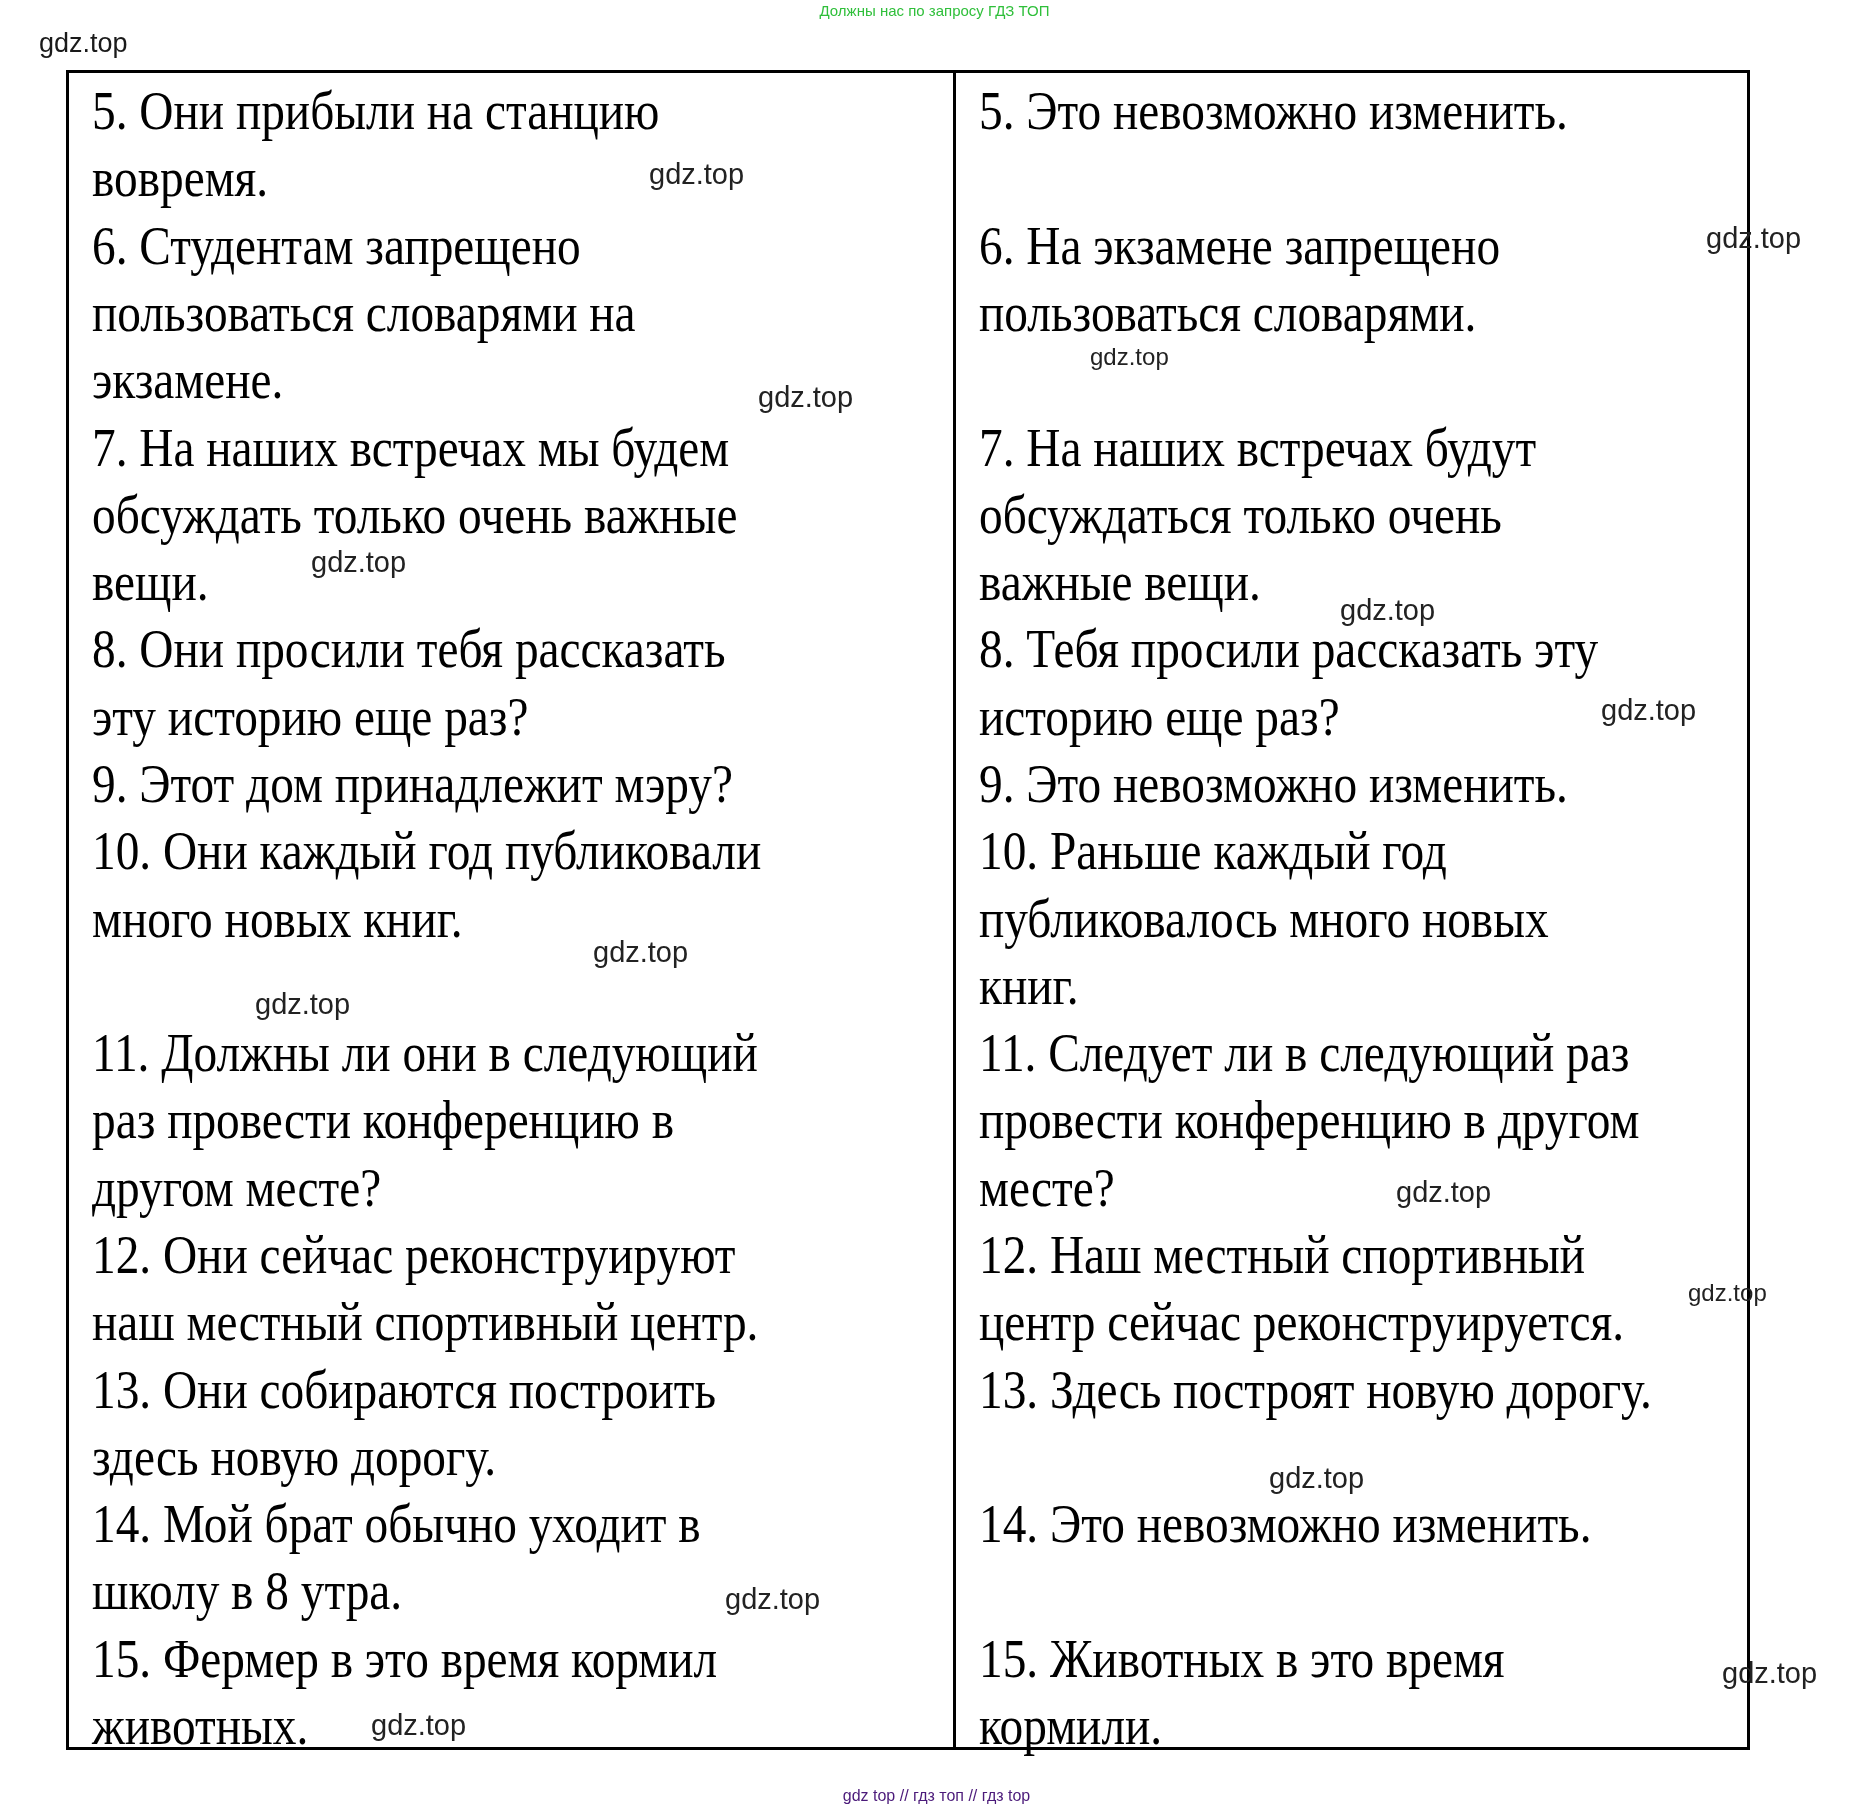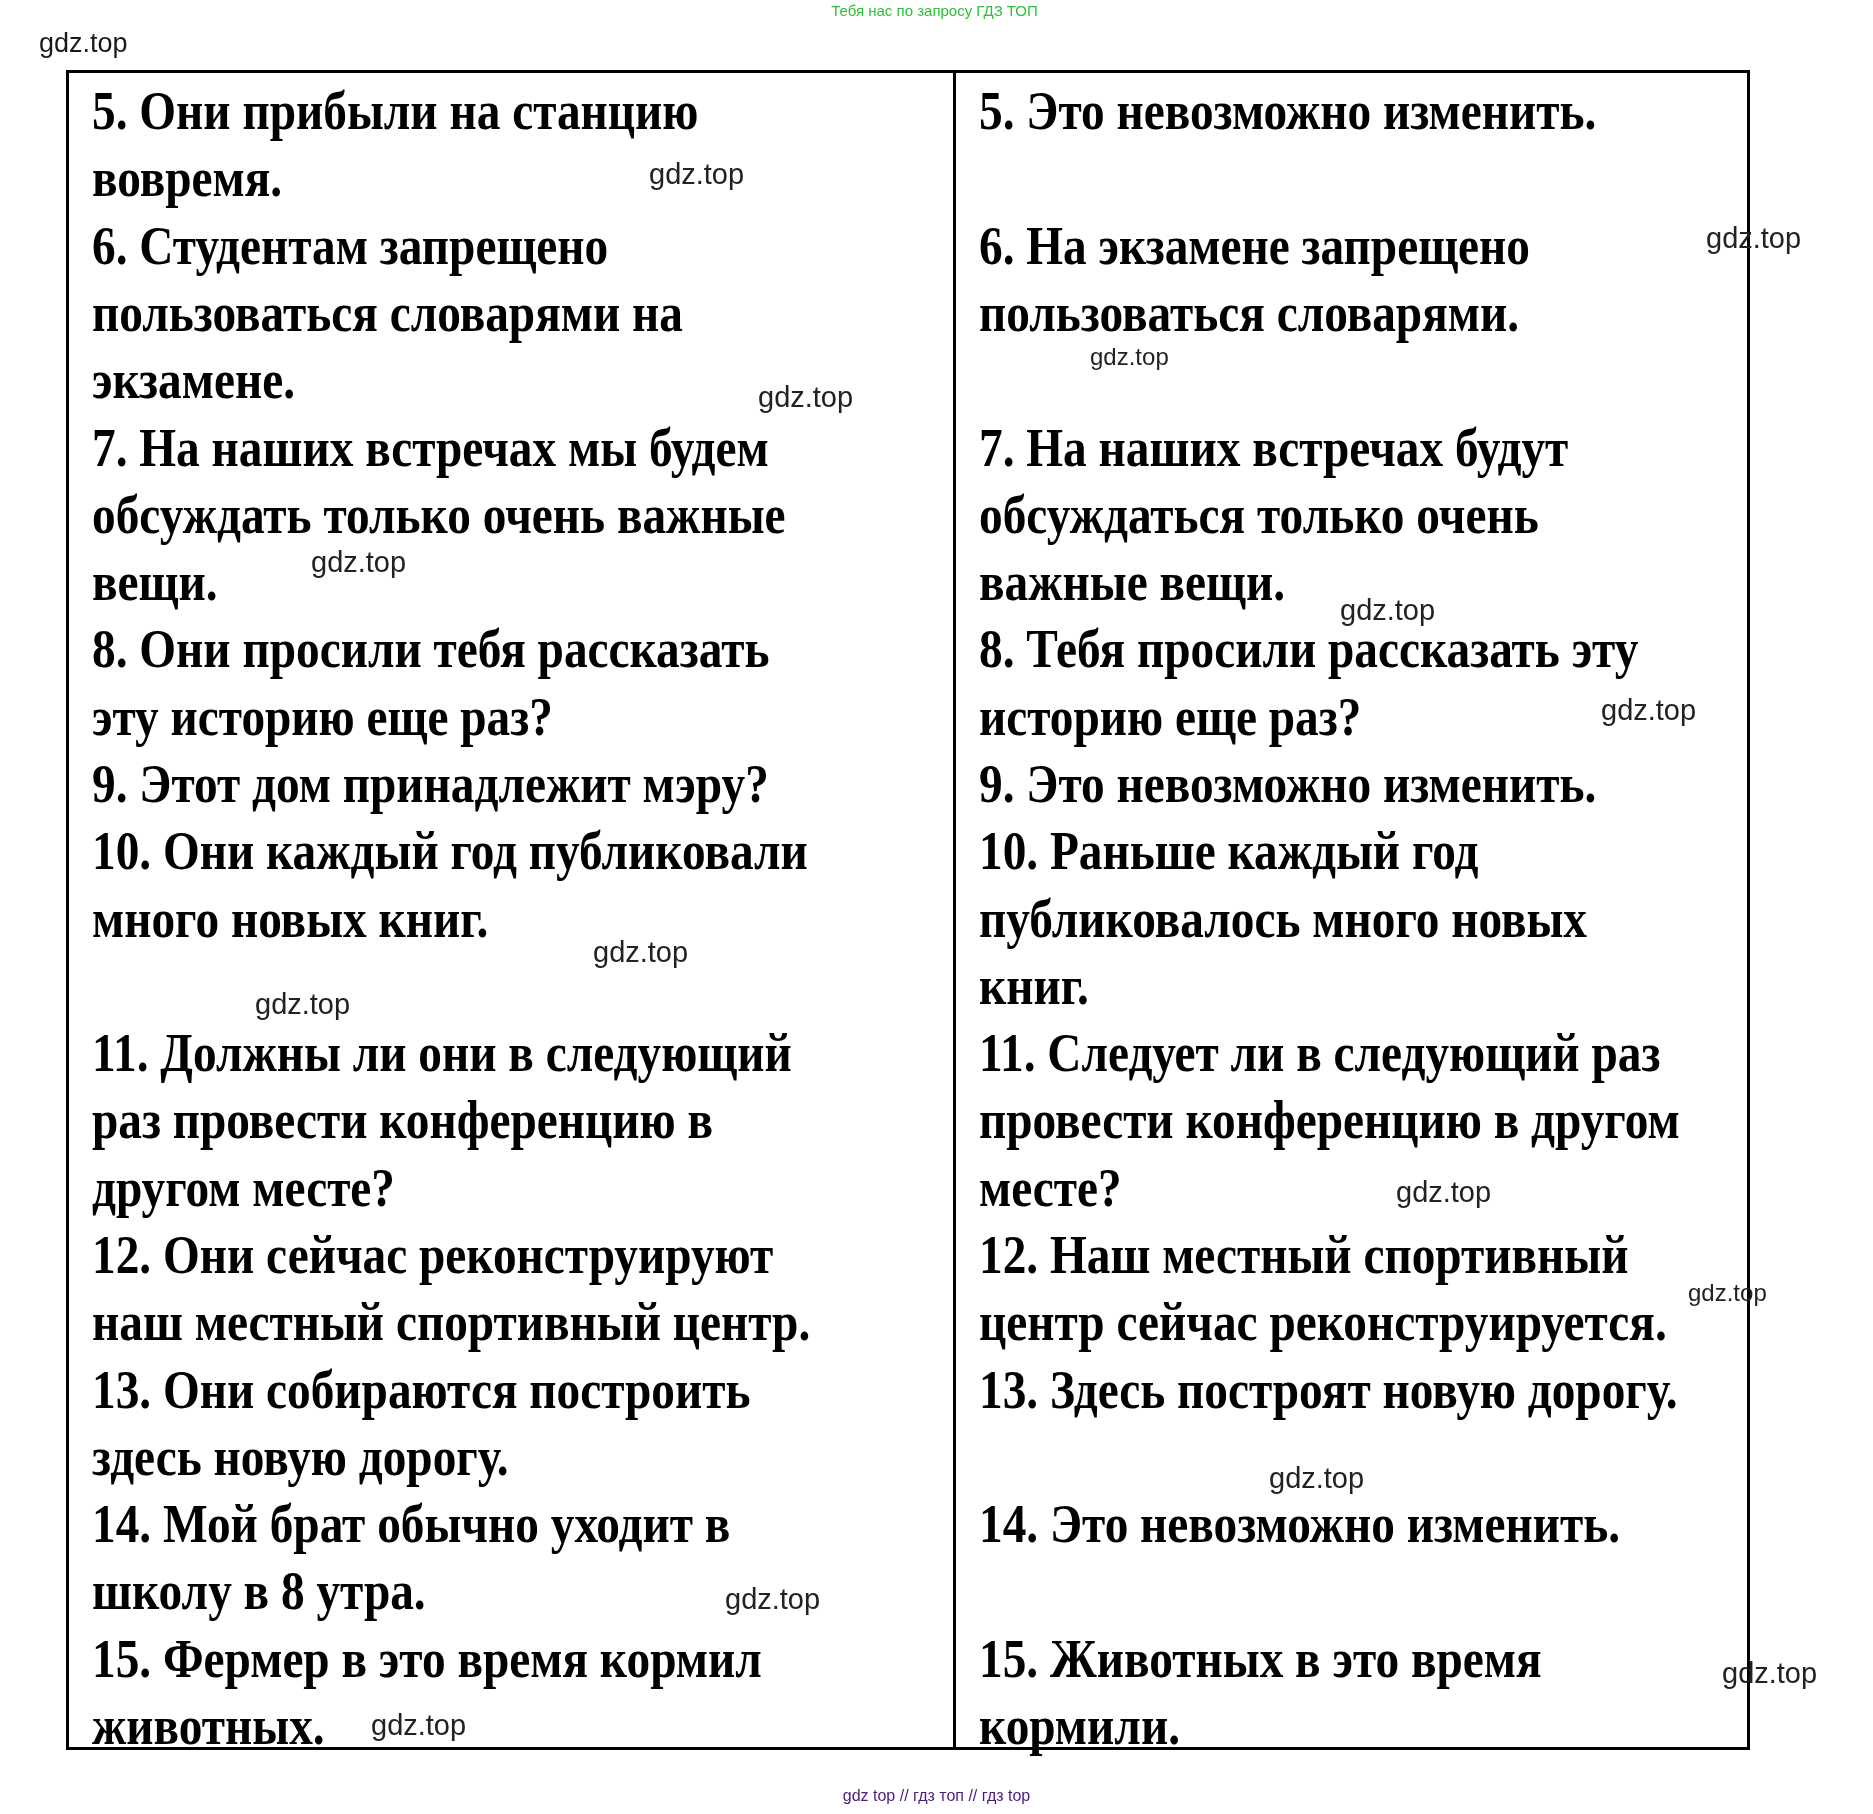--- a/index.html
+++ b/index.html
@@ -9,21 +9,21 @@
     font-family: "Liberation Sans", sans-serif; font-size: 15px; color: #2fbf3a;
     padding-left: 0;
   }
   .top-banner span { position: relative; left: -2px; }
   .corner-mark {
     position: absolute; left: 39px; top: 28px;
     font-family: "Liberation Sans", sans-serif; font-size: 27px; color: #1a1a1a;
   }
   .table {
     position: absolute; left: 66px; top: 70px; width: 1684px; height: 1680px;
-    border: 3px solid #000; box-sizing: border-box; font-weight: bold;
+    border: 3px solid #000; box-sizing: border-box;
   }
   .divider {
     position: absolute; left: 884px; top: 0; width: 3px; height: 100%; background: #000;
   }
   .col { position: absolute; top: 0; height: 100%; }
   .col-left { left: 0; width: 884px; }
   .col-right { left: 887px; width: 880px; }
   .line {
     position: absolute; left: 23px; white-space: nowrap;
     font-family: "Liberation Serif", serif; font-size: 55px; color: #000;
@@ -37,21 +37,21 @@
   .wm-sm { font-size: 24px; }
   .bottom-banner {
     position: absolute; left: 0; width: 1873px; top: 1787px; text-align: center;
     font-family: "Liberation Sans", sans-serif; font-size: 16px; color: #4b1a7a;
   }
 </style>
 </head>
 <body>
 
 <div class="top-banner">
-  <span>Тебя нас по запросу ГДЗ ТОП</span>
+  <span>Должны нас по запросу ГДЗ ТОП</span>
 </div>
 
 <div class="corner-mark">gdz.top</div>
 
 <div class="table">
   <div class="col col-left">
     <div class="line" style="top:8px">5. Они прибыли на станцию</div>
     <div class="line" style="top:75px">вовремя.</div>
     <div class="line" style="top:143px">6. Студентам запрещено</div>
     <div class="line" style="top:210px">пользоваться словарями на</div>

